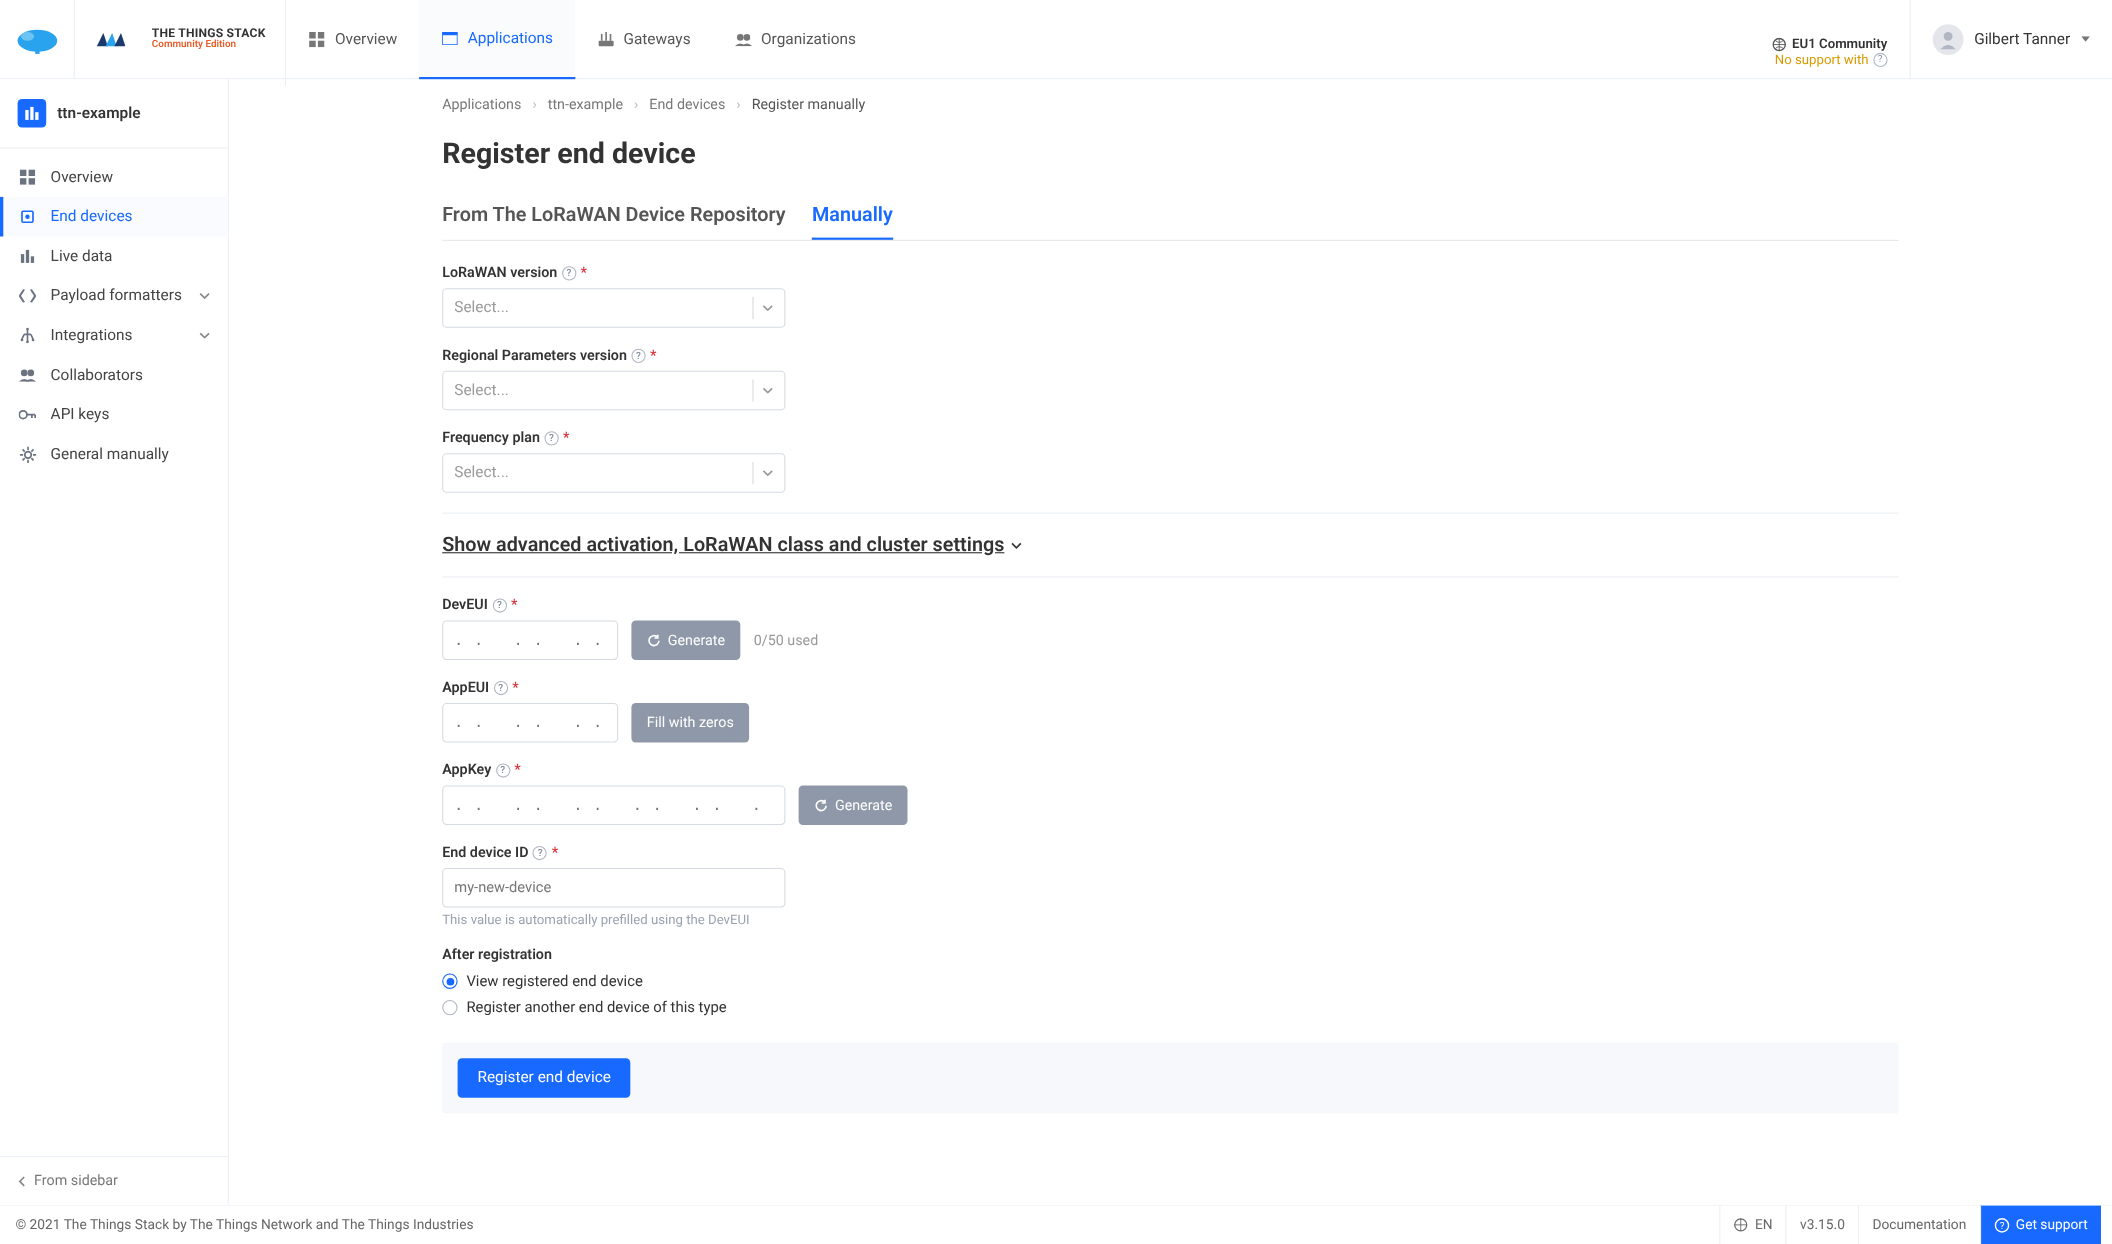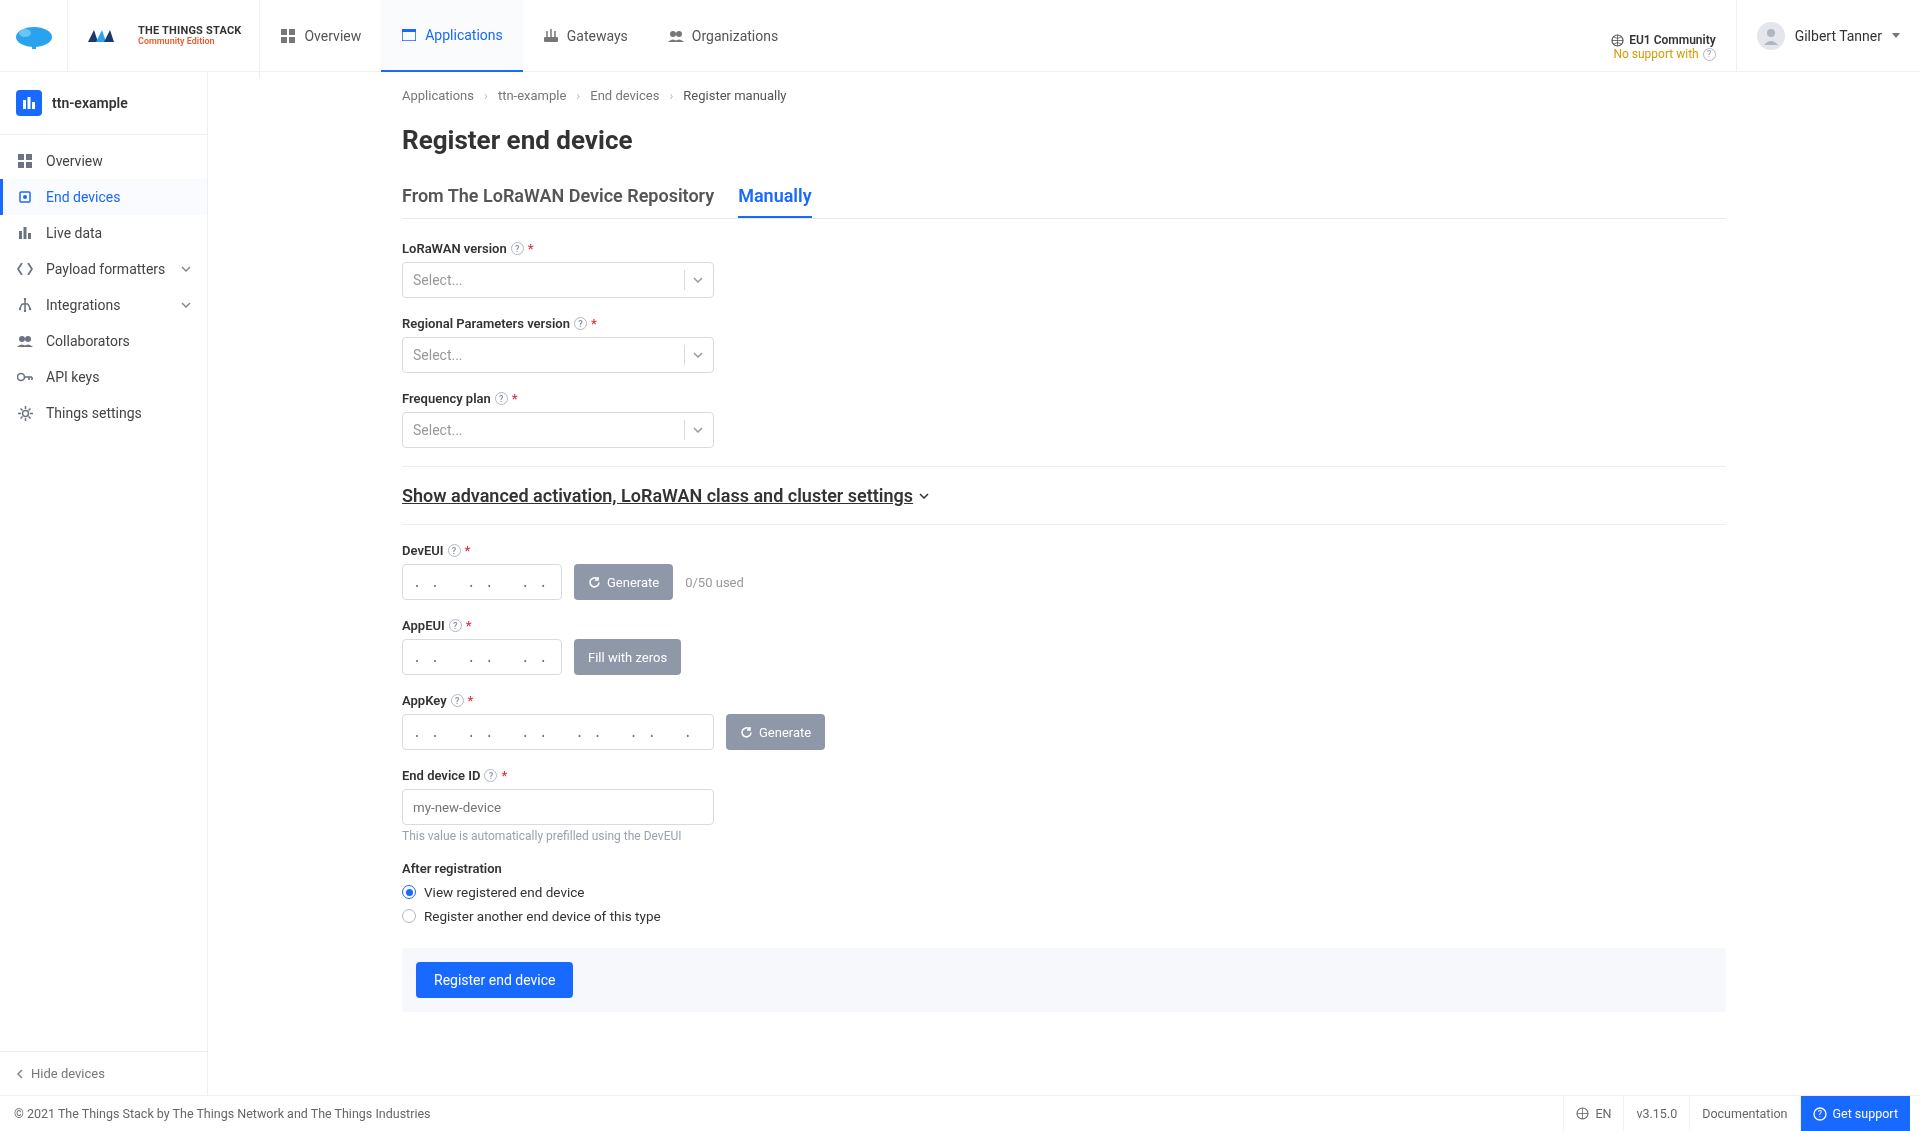--- a/index.html
+++ b/index.html
@@ -276,30 +276,30 @@
           </span>
         <span>API keys</span>
       </div>
       <div class="side-item">
         <span class="si">
             <svg width="15" height="15">
               <circle cx="7.5" cy="7.5" r="3" fill="none" stroke="currentColor" stroke-width="1.5"></circle>
               <path d="M7.5 0 V3 M7.5 12 V15 M0 7.5 H3 M12 7.5 H15 M2.5 2.5 L4.5 4.5 M10.5 10.5 L12.5 12.5 M12.5 2.5 L10.5 4.5 M4.5 10.5 L2.5 12.5" stroke="currentColor" stroke-width="1.5"></path>
             </svg>
           </span>
-        <span>Things settings</span>
+        <span>General manually</span>
       </div>
     </div>
     <div class="hide-side">
       <span>
           <svg width="7" height="10">
             <path d="M6 1 L2 5 L6 9" stroke="#888" stroke-width="1.5" fill="none"></path>
           </svg>
         </span>
-      <span>Hide devices</span>
+      <span>From sidebar</span>
     </div>
   </div>
 
   <div class="main">
     <div class="crumbs">
       <a href="#">Applications</a>
       <span class="sep">›</span>
       <a href="#">ttn-example</a>
       <span class="sep">›</span>
       <a href="#">End devices</a>

